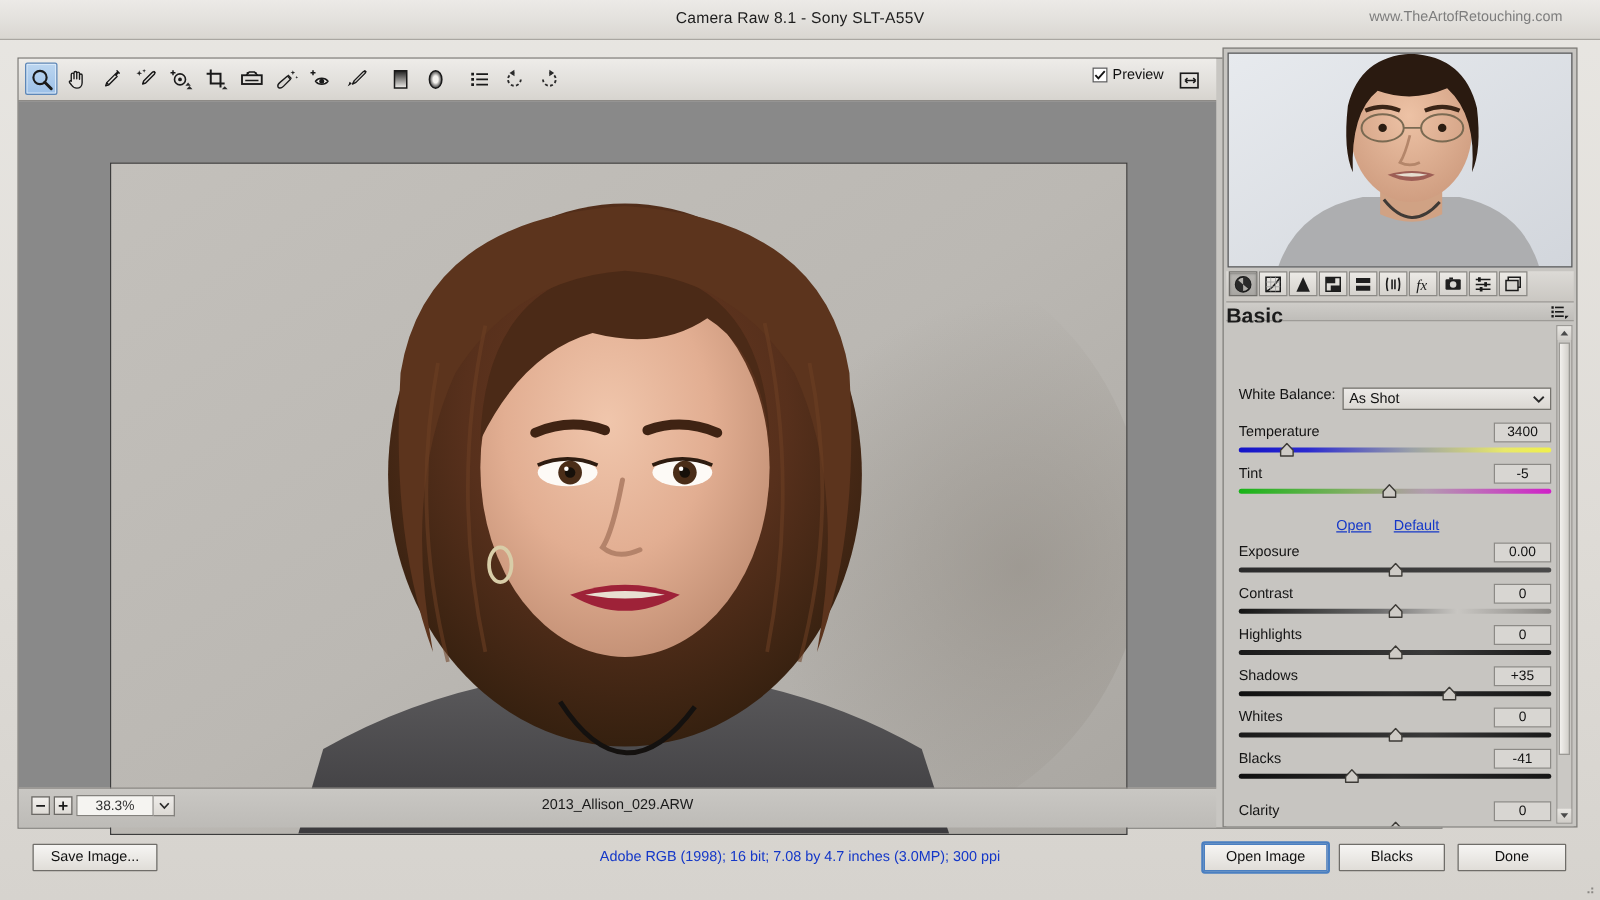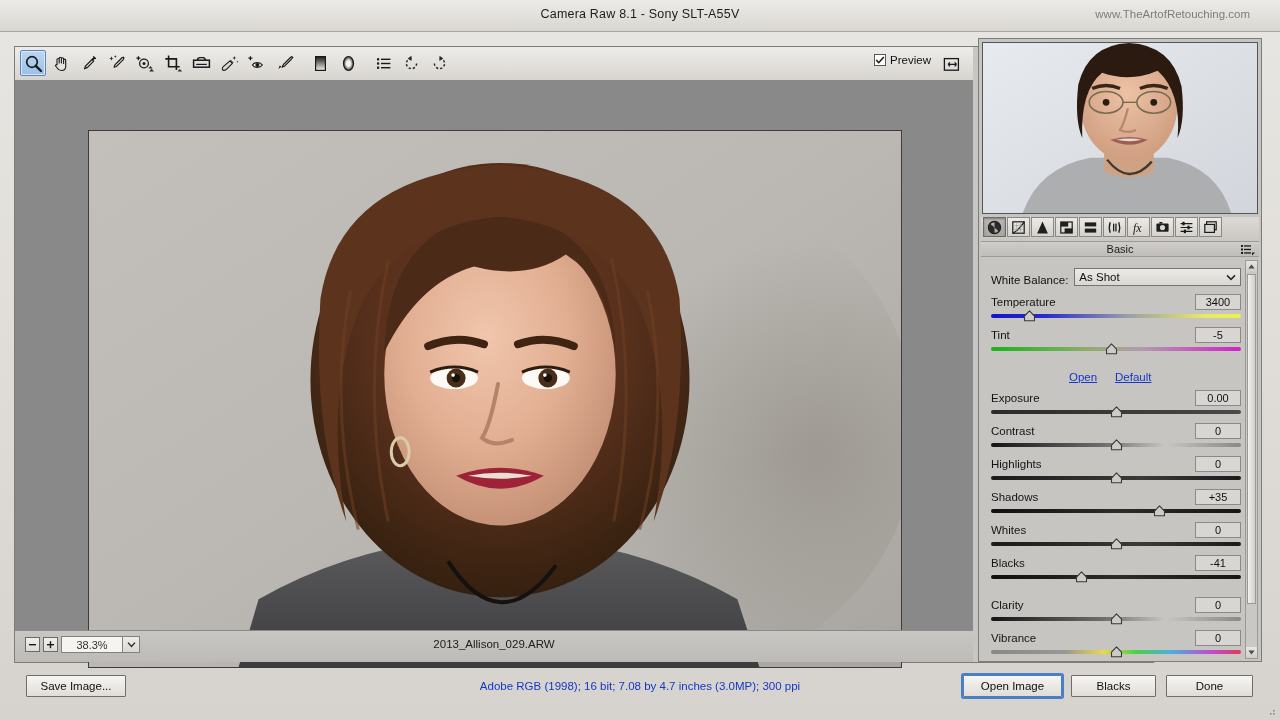--- a/index.html
+++ b/index.html
@@ -76,29 +76,29 @@
     padding-left:2px;box-sizing:border-box;}
   .ptab{width:23px;height:20px;margin-right:1px;border:1px solid #8a8884;
     background:linear-gradient(180deg,#eceae6,#d5d2cd);display:flex;
     align-items:center;justify-content:center;box-sizing:border-box;}
   .ptab.sel{background:linear-gradient(180deg,#b9b7b3,#a9a7a3);border-color:#6e6c68;
     box-shadow:inset 0 1px 2px rgba(0,0,0,.3);}
 
   .panelhdr{position:absolute;left:2px;top:202px;width:278px;height:16px;
     background:linear-gradient(180deg,#cfcdc9,#bfbdb9);
     border-top:1px solid #9d9b97;border-bottom:1px solid #9d9b97;box-sizing:border-box;}
-  .panelhdr .t{position:absolute;left:0;top:1px;width:278px;text-align:center;
-    font-size:11px;font-weight:normal;color:#1b1b1b;}
+  .panelhdr .t{position:absolute;left:0;top:1px;width:278px;text-align:left;
+    font-size:17px;font-weight:bold;color:#1b1b1b;}
   .panelhdr .m{position:absolute;right:4px;top:2px;}
 
   .panelbody{position:absolute;left:2px;top:219px;width:278px;height:403px;
     background:#c7c5c1;overflow:hidden;}
   .sliders{position:absolute;left:10px;top:8px;width:250px;}
 
-  .wbrow{display:flex;align-items:flex-end;height:20px;margin-bottom:8px;}
+  .wbrow{display:flex;align-items:flex-start;height:20px;margin-bottom:8px;margin-top:44px;}
   .wbrow .lbl{font-size:11.5px;margin-right:6px;}
   .wbsel{flex:1;height:18px;background:linear-gradient(180deg,#eceae7,#dbd8d3);
     border:1px solid #76746f;display:flex;align-items:center;
     justify-content:space-between;padding:0 4px;box-sizing:border-box;font-size:11.5px;}
 
   .srow{margin-bottom:7px;}
   .srow .top{display:flex;justify-content:space-between;align-items:center;height:16px;}
   .srow .name{font-size:11.5px;color:#141414;}
   .srow .val{width:46px;height:16px;background:#d8d6d2;border:1px solid #8c8a86;
     font-size:11px;text-align:center;line-height:15px;box-sizing:border-box;color:#111;}

